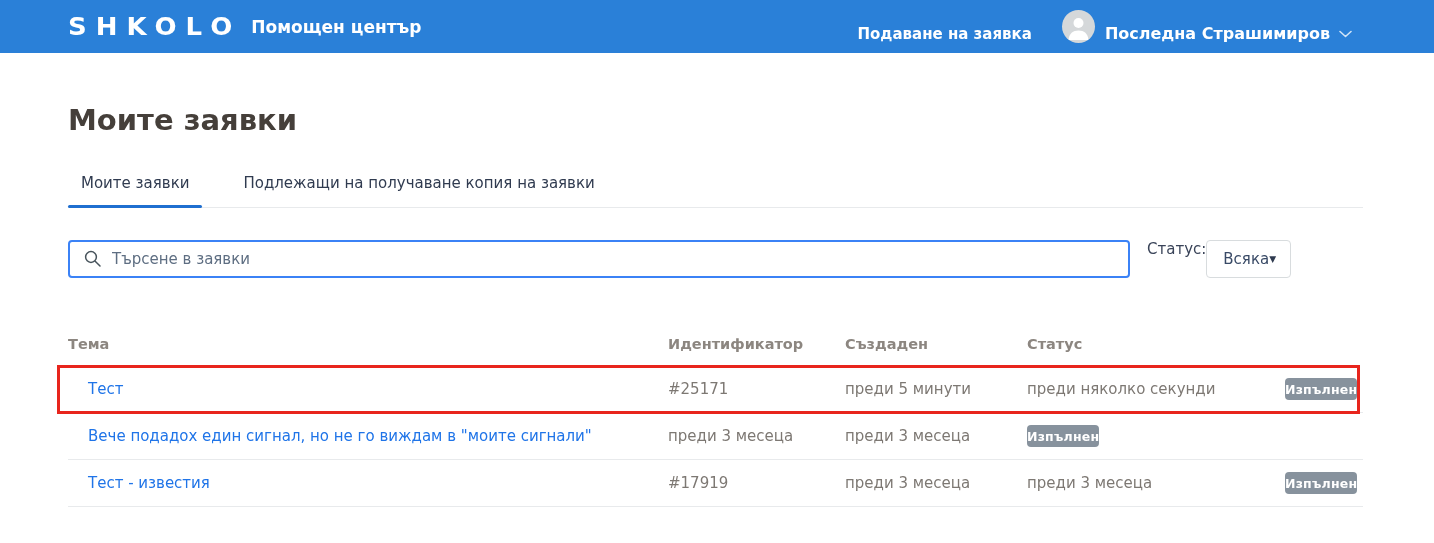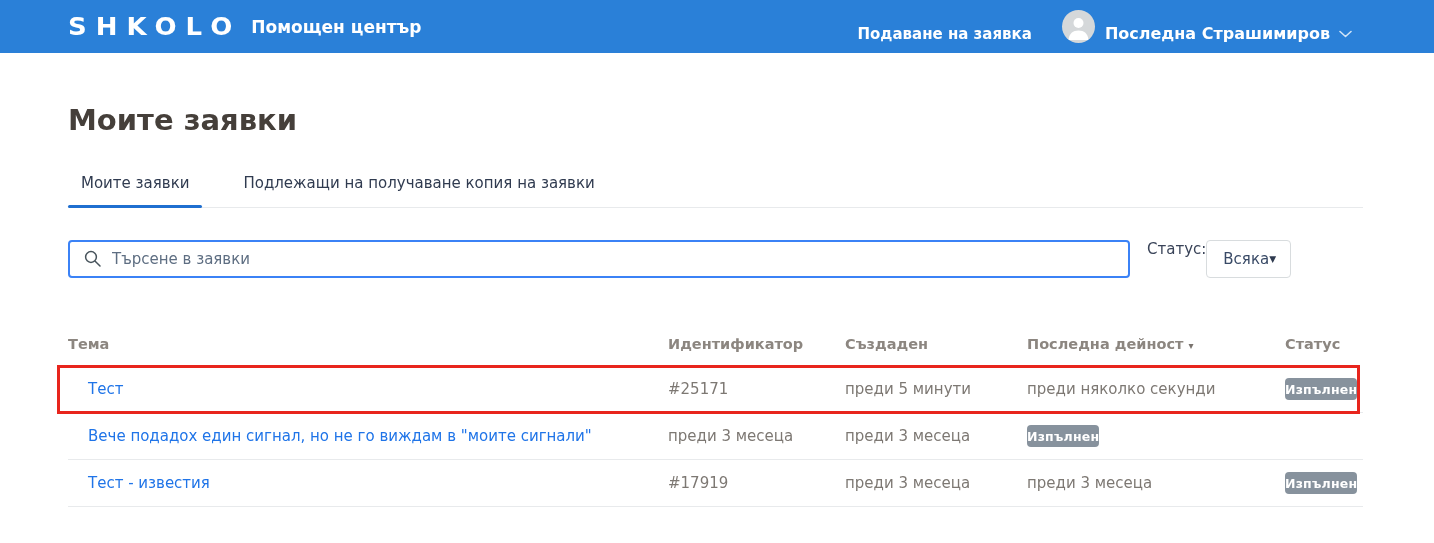--- a/index.html
+++ b/index.html
@@ -110,23 +110,20 @@
         <span class="caret">▼</span>
       </div>
     </div>
   </div>
 
   <section class="table">
     <div class="t-head">
       <div class="th">Тема</div>
       <div class="th">Идентификатор</div>
       <div class="th">Създаден</div>
-      <div class="th">
-        <span>Последна дейност</span><span class="sort-caret">▾</span>
-      </div>
       <div class="th">Статус</div>
     </div>
     <div id="rows">
         <div class="t-row">
           <div class="cell"><a class="subject">Тест</a></div>
           <div class="cell">#25171</div>
           <div class="cell">преди 5 минути</div>
           <div class="cell">преди няколко секунди</div>
           <div class="cell"><span class="badge">Изпълнен</span></div>
           <div class="highlight-rectangle"></div>

